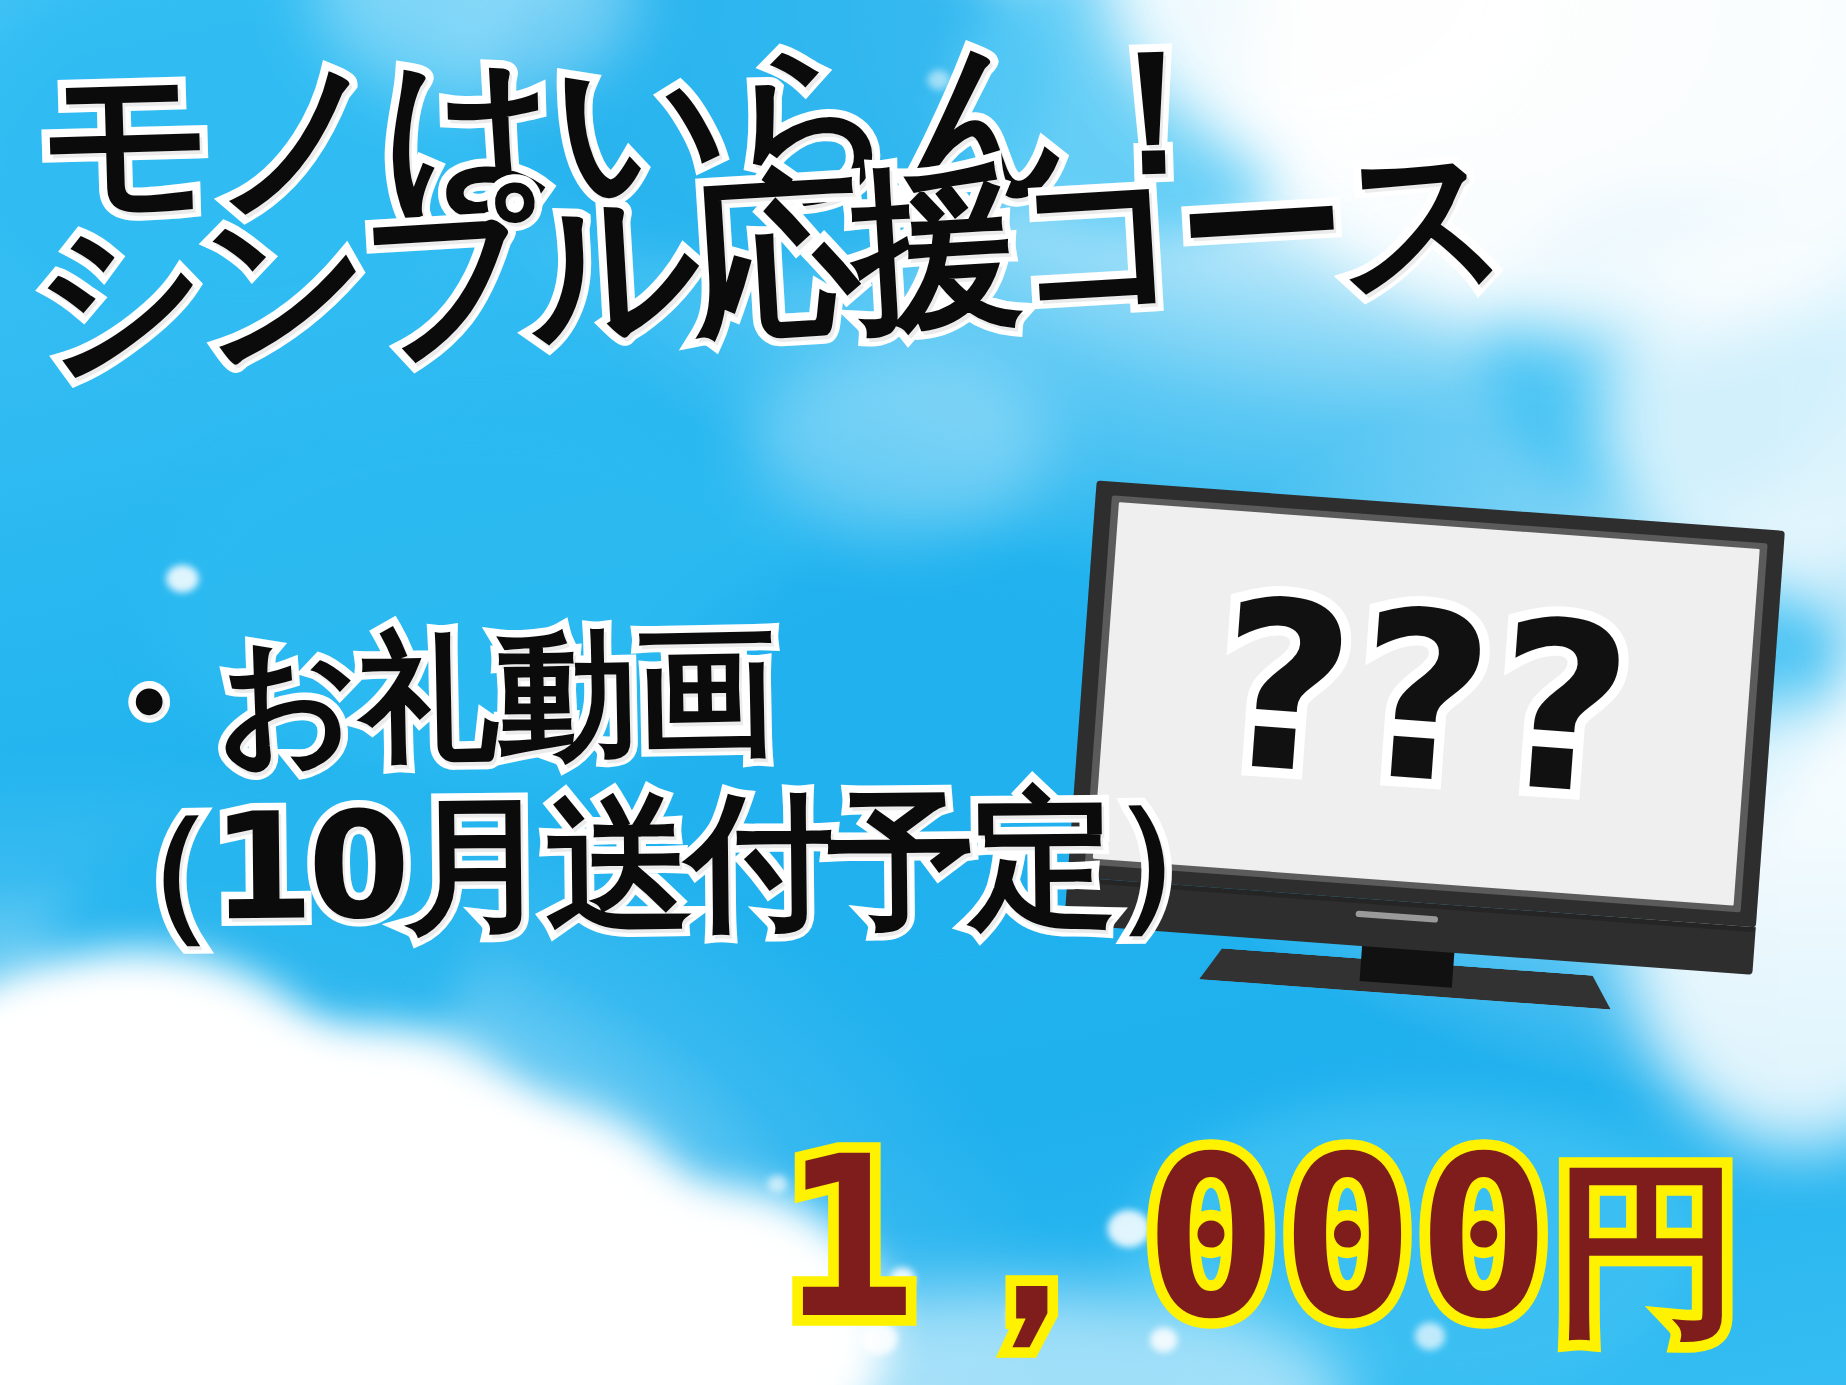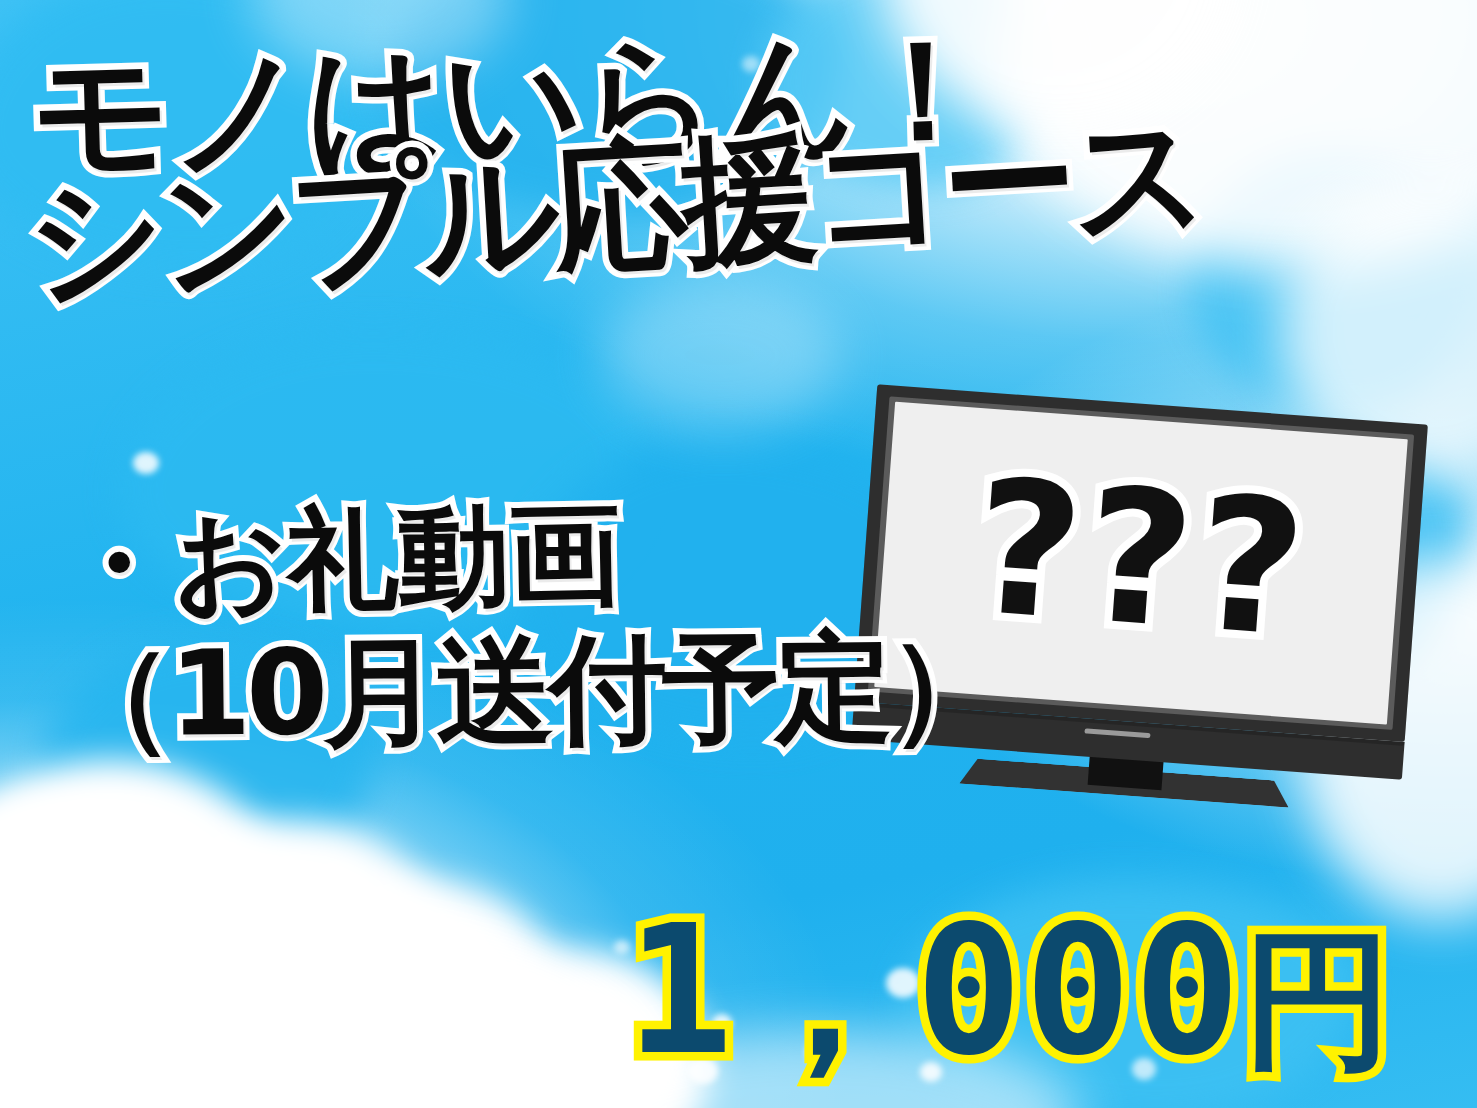--- a/index.html
+++ b/index.html
@@ -194,21 +194,21 @@
   .price {
     position: absolute;
     left: 626px;
     top: 902px;
     white-space: nowrap;
     font-family: "DejaVu Sans Mono", "Liberation Mono", monospace;
     font-weight: 900;
     font-size: 178px;
     line-height: 1;
     letter-spacing: 2px;
-    color: #0c4a6e;
+    color: #7f1d1d;
     -webkit-text-stroke: 17px #fff200;
     paint-order: stroke fill;
   }
   .price .yen {
     font-family: "DejaVu Sans", "Liberation Sans", sans-serif;
     font-size: 150px;
     letter-spacing: 0;
   }
 </style>
 </head>

